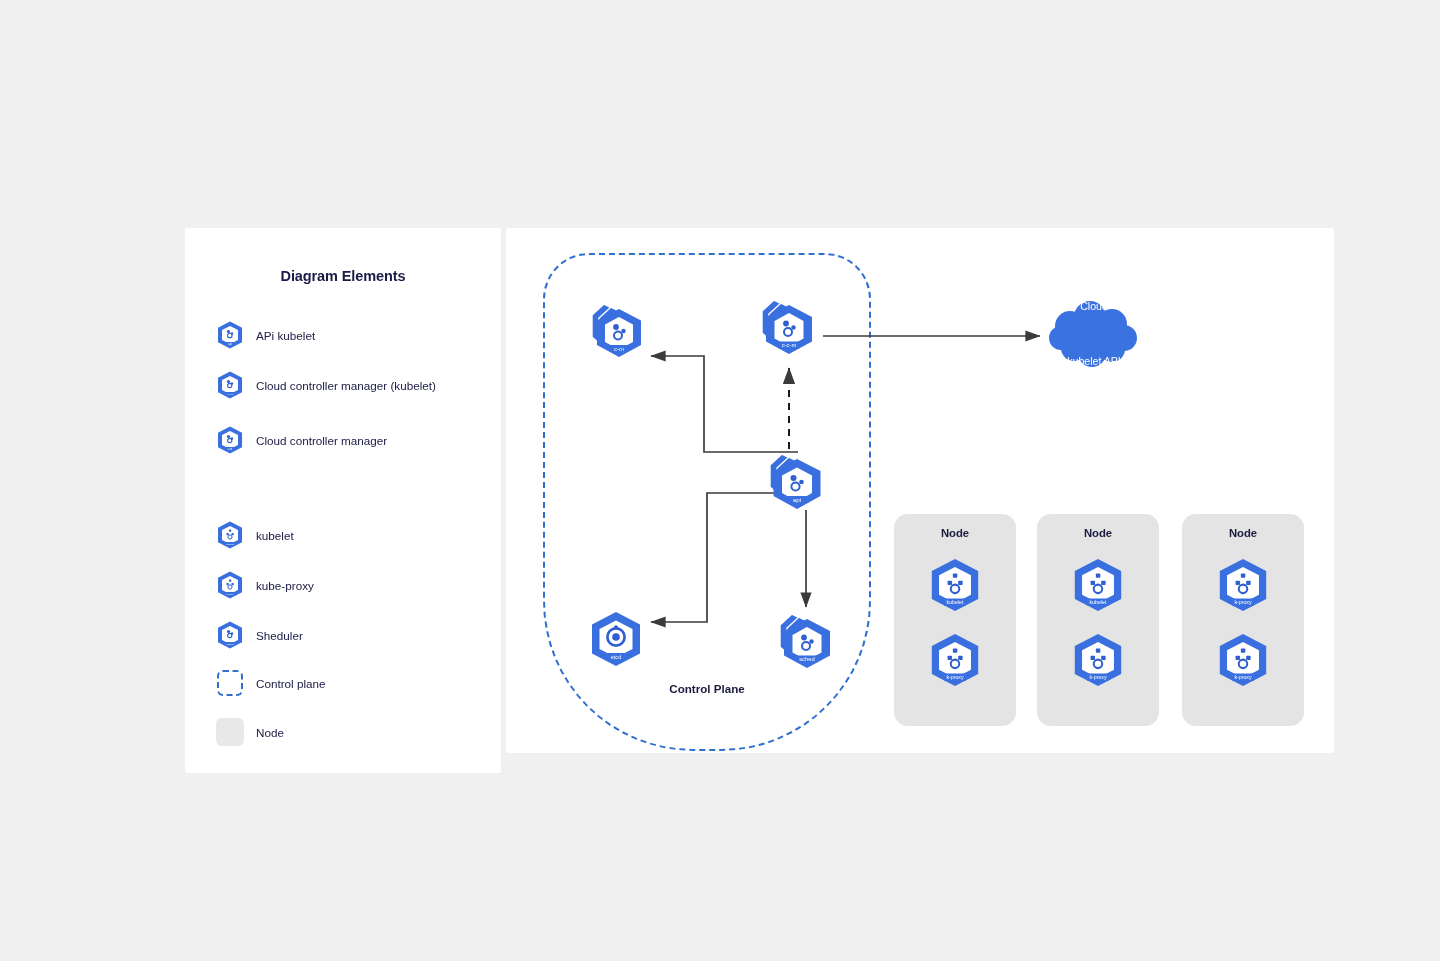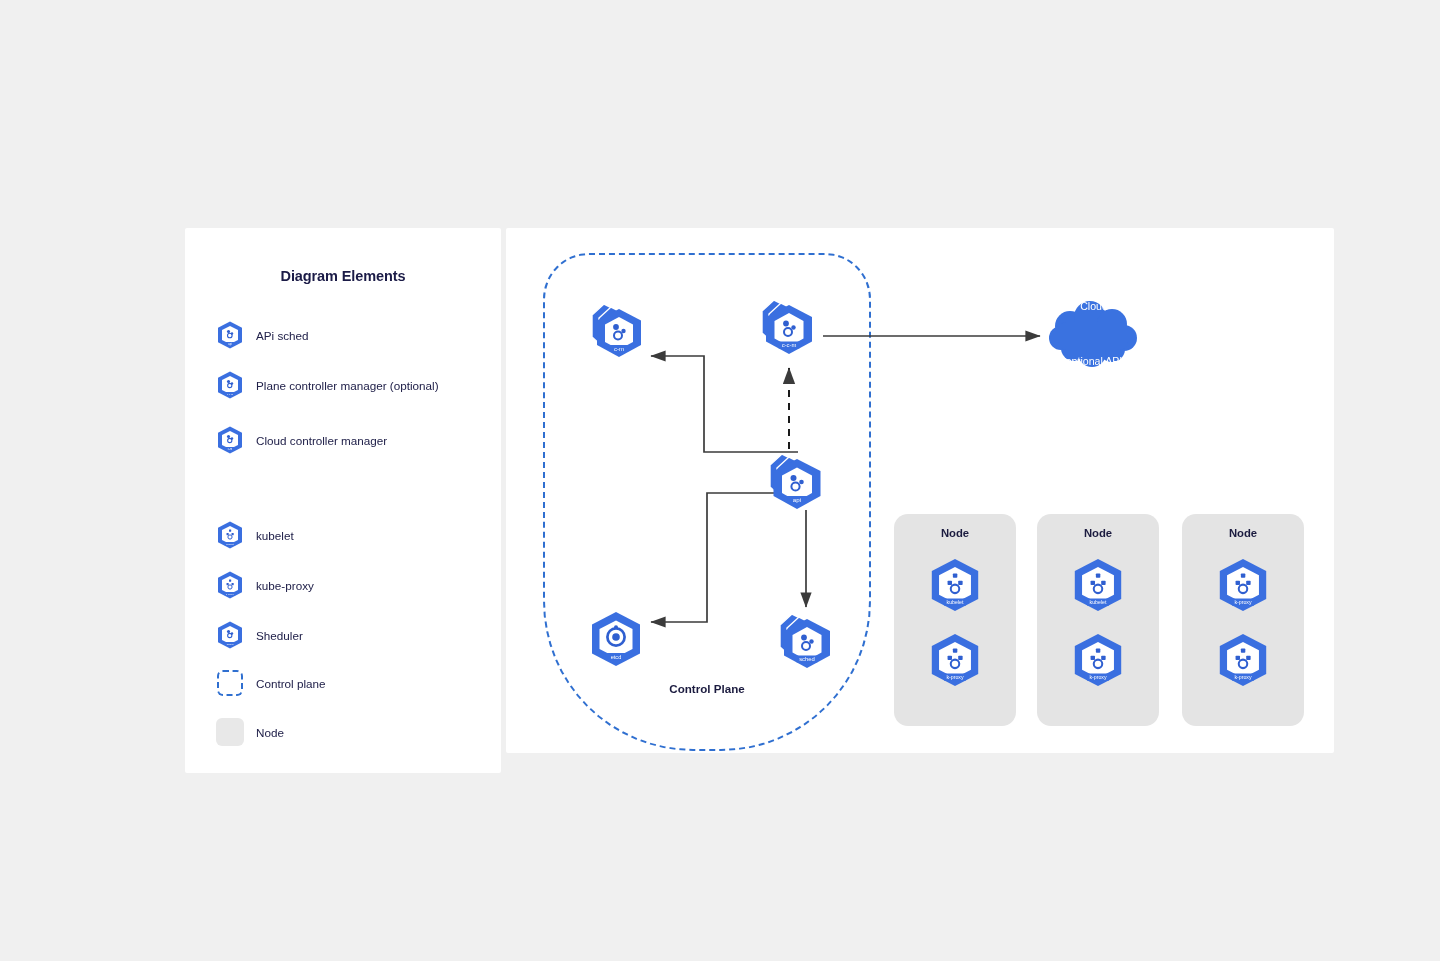--- a/index.html
+++ b/index.html
@@ -124,40 +124,40 @@
               <g fill="#2f5fd0">
                 <circle cx="27" cy="23" r="3.1"></circle>
                 <circle cx="34" cy="27" r="2.4"></circle>
                 <path d="M25 31a4.6 4.6 0 109.2 0 4.6 4.6 0 10-9.2 0z" fill="none" stroke="#2f5fd0" stroke-width="2.2"></path>
               </g>
               <path d="M19 44h22l-3 7H22Z" fill="#3a6fe0"></path>
               <text x="30" y="49.6" font-size="5.4" fill="#ffffff" text-anchor="middle" font-family="Liberation Sans, sans-serif">api</text>
             </g>
           </svg>
       </div>
-      <div class="legend-label">APi sched</div>
+      <div class="legend-label">APi kubelet</div>
     </div>
 
     <div class="legend-row" style="top:140px">
       <div class="legend-icon-slot">
         <svg width="30" height="30" viewBox="0 0 60 60">
             <g>
               <path d="M30 3 54 15.5 54 44.5 30 57 6 44.5 6 15.5Z" fill="#3a6fe0"></path>
               <path d="M30 12 46 20 46 40 30 48 14 40 14 20Z" fill="#ffffff"></path>
               <g fill="#2f5fd0">
                 <circle cx="27" cy="23" r="3.1"></circle>
                 <circle cx="34" cy="27" r="2.4"></circle>
                 <circle cx="29.5" cy="31" r="4.2" fill="none" stroke="#2f5fd0" stroke-width="2.2"></circle>
               </g>
               <path d="M17 44h26l-3.5 7H20.5Z" fill="#3a6fe0"></path>
               <text x="30" y="49.6" font-size="5" fill="#ffffff" text-anchor="middle" font-family="Liberation Sans, sans-serif">c-c-m</text>
             </g>
           </svg>
       </div>
-      <div class="legend-label">Plane controller manager (optional)</div>
+      <div class="legend-label">Cloud controller manager (kubelet)</div>
     </div>
 
     <div class="legend-row" style="top:195px">
       <div class="legend-icon-slot">
         <svg width="30" height="30" viewBox="0 0 60 60">
             <g>
               <path d="M30 3 54 15.5 54 44.5 30 57 6 44.5 6 15.5Z" fill="#3a6fe0"></path>
               <path d="M30 12 46 20 46 40 30 48 14 40 14 20Z" fill="#ffffff"></path>
               <g fill="#2f5fd0">
                 <circle cx="27" cy="23" r="3.1"></circle>
@@ -363,21 +363,21 @@
           <circle cx="80" cy="38" r="13"></circle>
           <circle cx="68" cy="49" r="13"></circle>
           <circle cx="48" cy="53" r="14"></circle>
           <circle cx="30" cy="48" r="13"></circle>
           <circle cx="17" cy="38" r="12"></circle>
           <rect x="14" y="22" width="70" height="28" rx="8"></rect>
         </g>
       </svg>
       <div class="cloud-text">
         <span>Cloud</span>
-        <span>optional API</span>
+        <span>kubelet API</span>
       </div>
     </div>
 
     <div class="node-box" style="left:388px">
       <div class="node-box-title">Node</div>
       <div class="node-slot" style="top:42px">
         <svg width="58" height="58" viewBox="0 0 60 60">
           <path d="M30 3 54 15.5 54 44.5 30 57 6 44.5 6 15.5Z" fill="#3a6fe0"></path>
           <path d="M30 11.5 46.5 20 46.5 40 30 48.5 13.5 40 13.5 20Z" fill="#ffffff"></path>
           <g fill="#2f5fd0">

